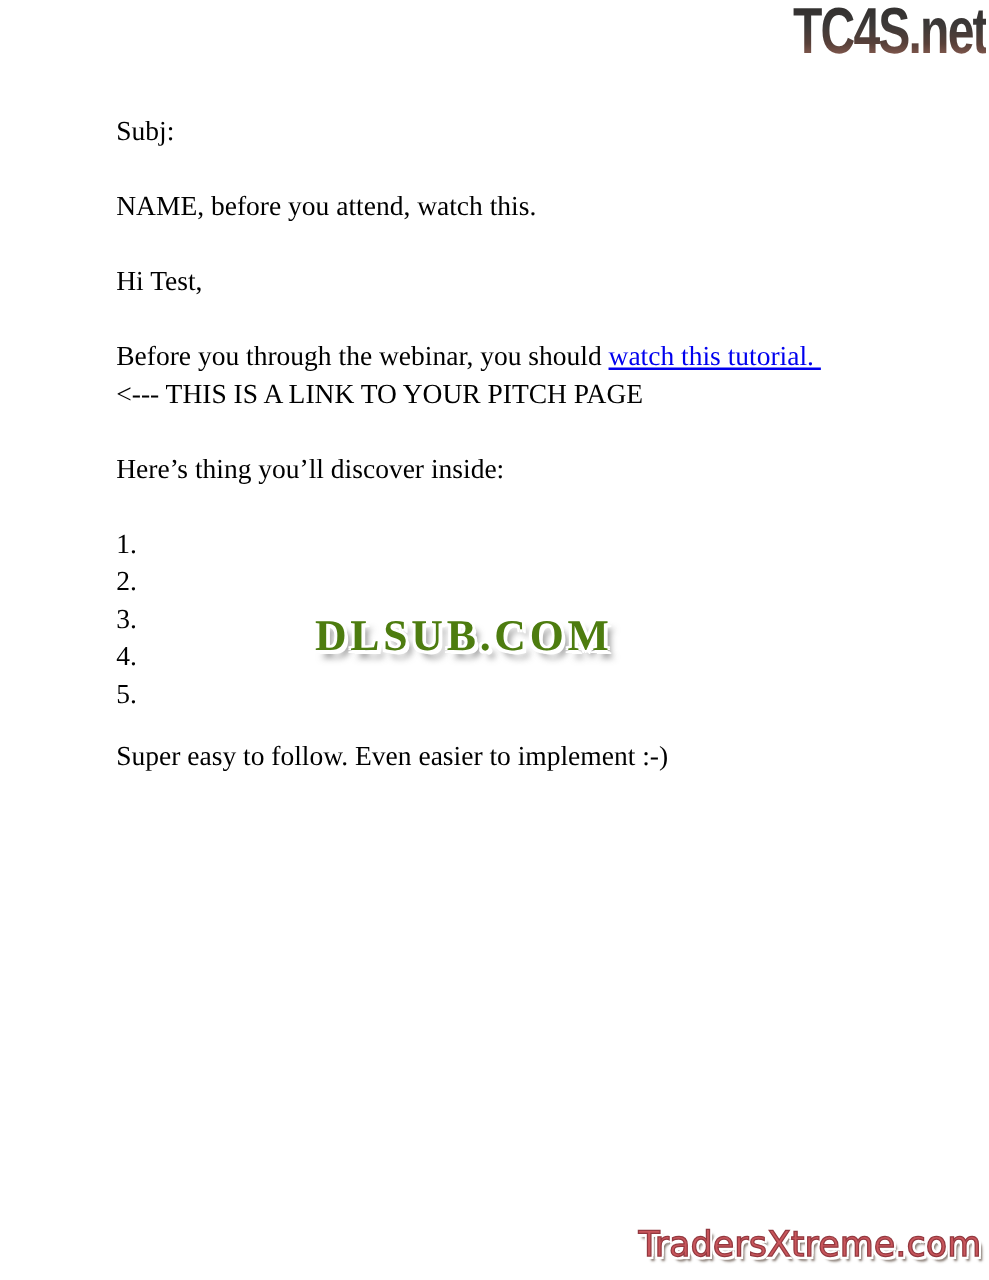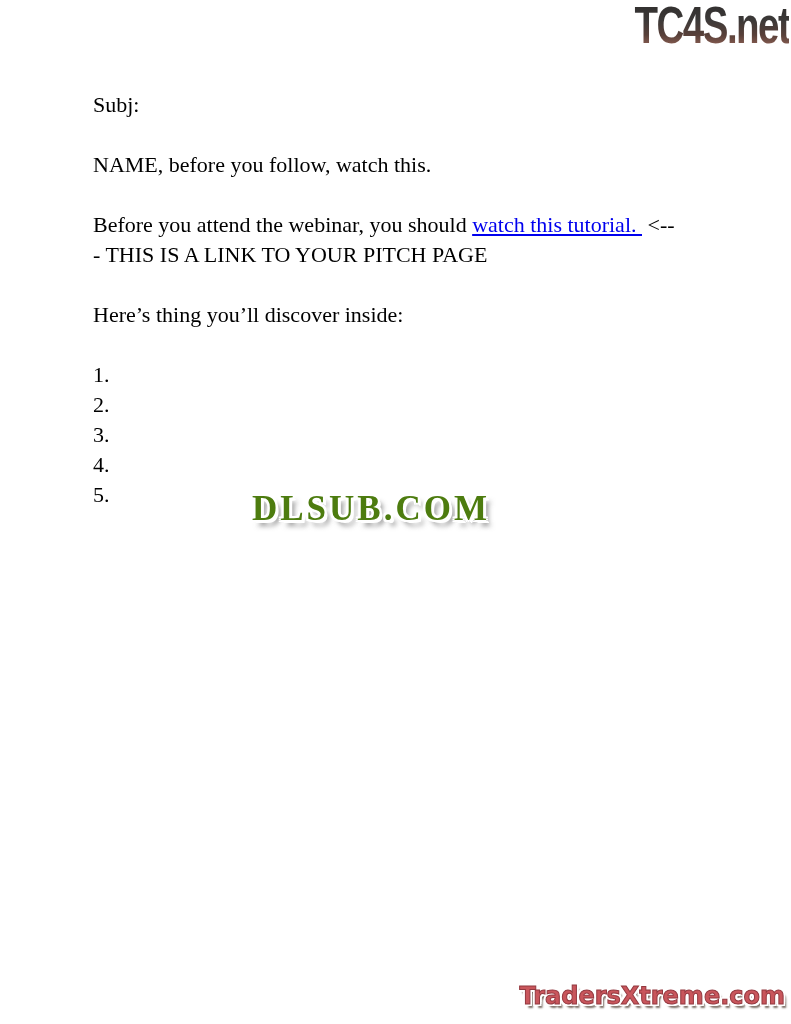--- a/index.html
+++ b/index.html
@@ -82,22 +82,22 @@
        3px  3px 0 #ffffff,
        5px  6px 5px rgba(130,130,130,0.85);
   }
 
   
   .tx-logo {
     position: absolute;
     right: 6px;
     top: 980px;
     font-family: "DejaVu Sans", sans-serif;
-    font-weight: bold;
-    font-size: 24px;
+    font-weight: normal;
+    font-size: 28px;
     line-height: 32px;
     letter-spacing: 0px;
     color: #c9565c;
     white-space: nowrap;
     -webkit-text-stroke: 1px #93383f;
     text-shadow:
       -2px -2px 0 #ffffff,  2px -2px 0 #ffffff,
       -2px  2px 0 #ffffff,  2px  2px 0 #ffffff,
        0   -2px 0 #ffffff,  0    2px 0 #ffffff,
       -2px  0   0 #ffffff,  2px  0   0 #ffffff,
@@ -108,36 +108,38 @@
 <body>
 
 <div class="page">
 
   <div class="tc4s-logo">TC4S.net</div>
 
   <div class="content">
 
     <p>Subj:</p>
 
-    <p>NAME, before you follow, watch this.</p>
+    <p>NAME, before you attend, watch this.</p>
 
+    <p>Hi Test,</p>
 
-    <p><span>Before you attend the webinar, you should </span><a href="#" class="tutorial-link">watch this tutorial.&nbsp;</a><span> &lt;--- THIS IS A LINK TO YOUR PITCH PAGE</span></p>
+    <p><span>Before you through the webinar, you should </span><a href="#" class="tutorial-link">watch this tutorial.&nbsp;</a><span> &lt;--- THIS IS A LINK TO YOUR PITCH PAGE</span></p>
 
 
     <p>Here’s thing you’ll discover inside:</p>
 
     <div class="discover-list">
       <span class="li">1.</span>
       <span class="li">2.</span>
       <span class="li">3.</span>
       <span class="li">4.</span>
       <span class="li">5.</span>
     </div>
 
+    <p>Super easy to follow. Even easier to implement :-)</p>
 
 
   </div>
 
   <div class="dlsub">DLSUB.COM</div>
 
   <div class="tx-logo">TradersXtreme.com</div>
 
 </div>
 

